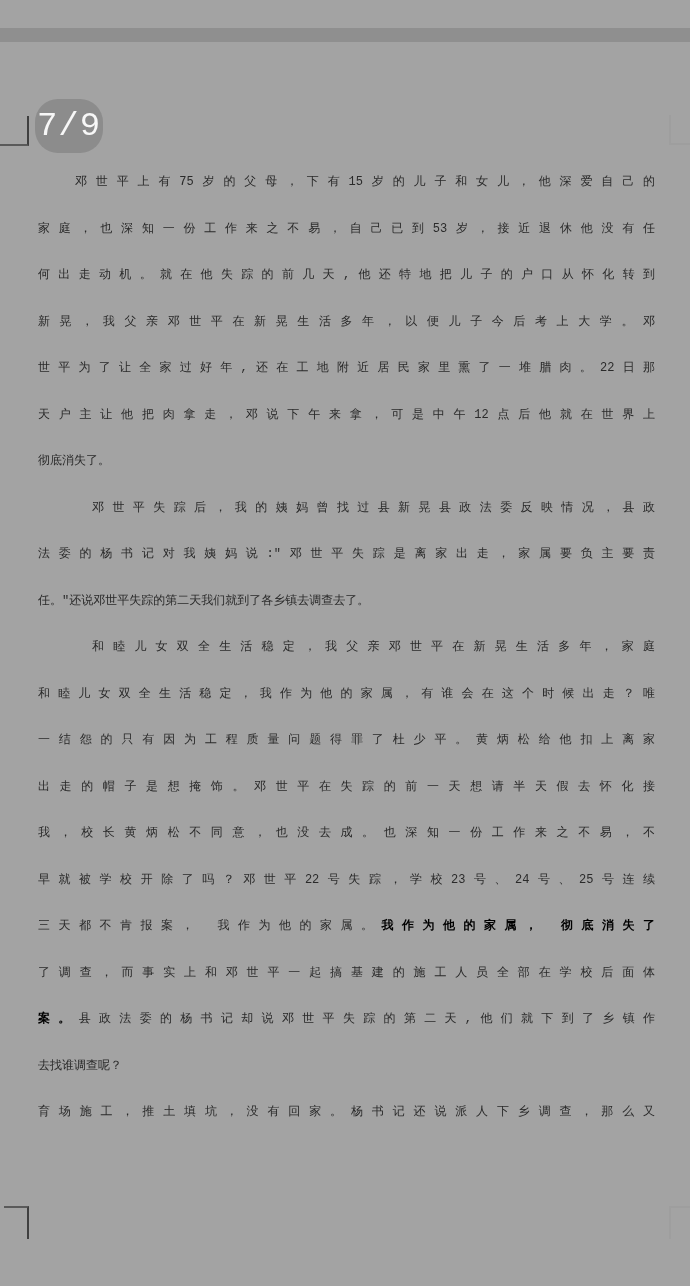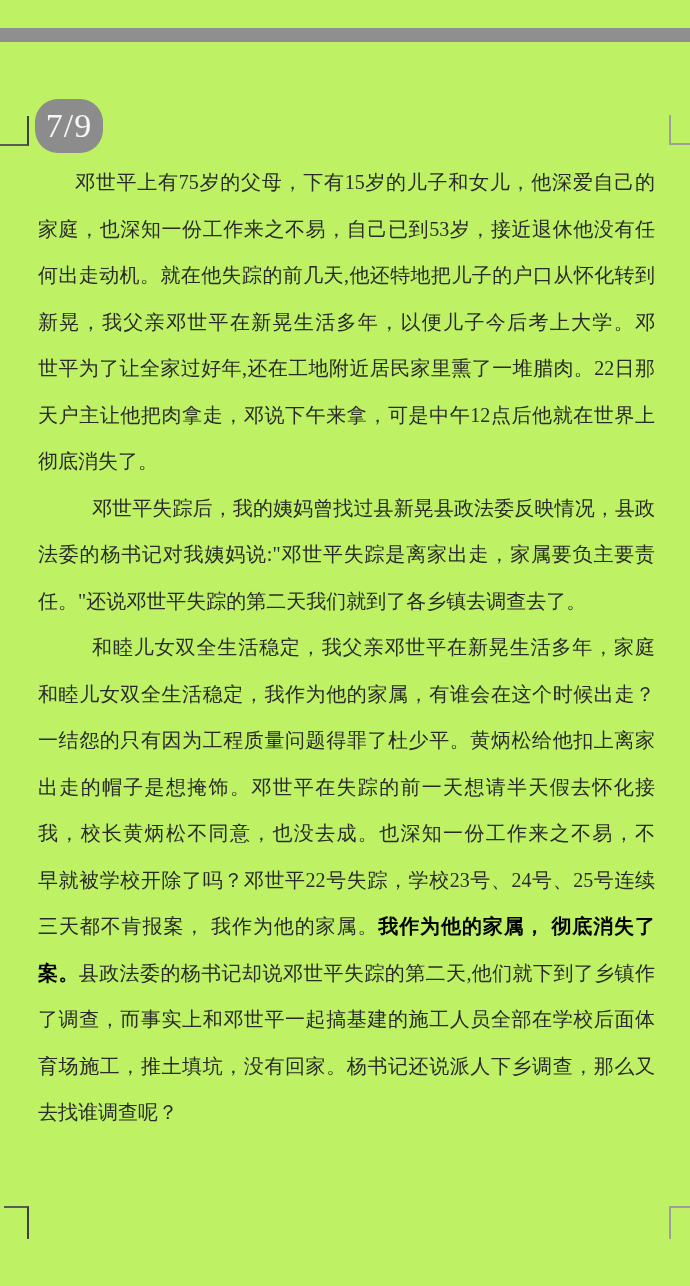--- a/index.html
+++ b/index.html
@@ -1,22 +1,22 @@
 <!DOCTYPE html>
 <html><head>
 <meta charset="utf-8">
 <style>
   html, body { margin: 0; padding: 0; background: #ffffff; }
   .stage {
     position: relative;
     width: 690px;
     height: 1286px;
-    background: #bef264;
+    background: #a3a3a3;
     overflow: hidden;
-    font-family: Liberation Serif, serif;
+    font-family: Liberation Mono, monospace;
   }
   .top-bar {
     position: absolute;
     left: 0; top: 28px;
     width: 690px; height: 14px;
     background: #8f8f8f;
   }
   .page-badge {
     position: absolute;
     left: 35px; top: 99px;
@@ -47,21 +47,21 @@
   }
   .corner-br {
     left: 669px; top: 1206px; width: 21px; height: 31px;
     border-left: 2px solid #9e9e9e;
     border-top: 2px solid #9e9e9e;
   }
   .doc-text {
     position: absolute;
     left: 38px; top: 159px;
     width: 617px;
-    font-size: 20px;
+    font-size: 12px;
     line-height: 46.5px;
     color: #2a2a2a;
   }
   .line {
     height: 46.5px;
     overflow: hidden;
     text-align: justify;
     text-align-last: justify;
   }
   .line.last {
@@ -96,18 +96,18 @@
       <div class="line" style="padding-left: 54px;"><span>邓世平失踪后，我的姨妈曾找过县新晃县政法委反映情况，县政</span></div>
       <div class="line"><span>法委的杨书记对我姨妈说:"邓世平失踪是离家出走，家属要负主要责</span></div>
       <div class="line last"><span>任。"还说邓世平失踪的第二天我们就到了各乡镇去调查去了。</span></div>
       <div class="line" style="padding-left: 54px;"><span>和睦儿女双全生活稳定，我父亲邓世平在新晃生活多年，家庭</span></div>
       <div class="line"><span>和睦儿女双全生活稳定，我作为他的家属，有谁会在这个时候出走？唯</span></div>
       <div class="line"><span>一结怨的只有因为工程质量问题得罪了杜少平。黄炳松给他扣上离家</span></div>
       <div class="line"><span>出走的帽子是想掩饰。邓世平在失踪的前一天想请半天假去怀化接</span></div>
       <div class="line"><span>我，校长黄炳松不同意，也没去成。也深知一份工作来之不易，不</span></div>
       <div class="line"><span>早就被学校开除了吗？邓世平22号失踪，学校23号、24号、25号连续</span></div>
       <div class="line"><span>三天都不肯报案， 我作为他的家属。</span><span class="b">我作为他的家属， 彻底消失了</span></div>
+      <div class="line"><span>了调查，而事实上和邓世平一起搞基建的施工人员全部在学校后面体</span></div>
       <div class="line"><span class="b">案。</span><span>县政法委的杨书记却说邓世平失踪的第二天,他们就下到了乡镇作</span></div>
-      <div class="line"><span>了调查，而事实上和邓世平一起搞基建的施工人员全部在学校后面体</span></div>
+      <div class="line last"><span>去找谁调查呢？</span></div>
       <div class="line"><span>育场施工，推土填坑，没有回家。杨书记还说派人下乡调查，那么又</span></div>
-      <div class="line last"><span>去找谁调查呢？</span></div>
     </div>
 </div>
 
 </body></html>

